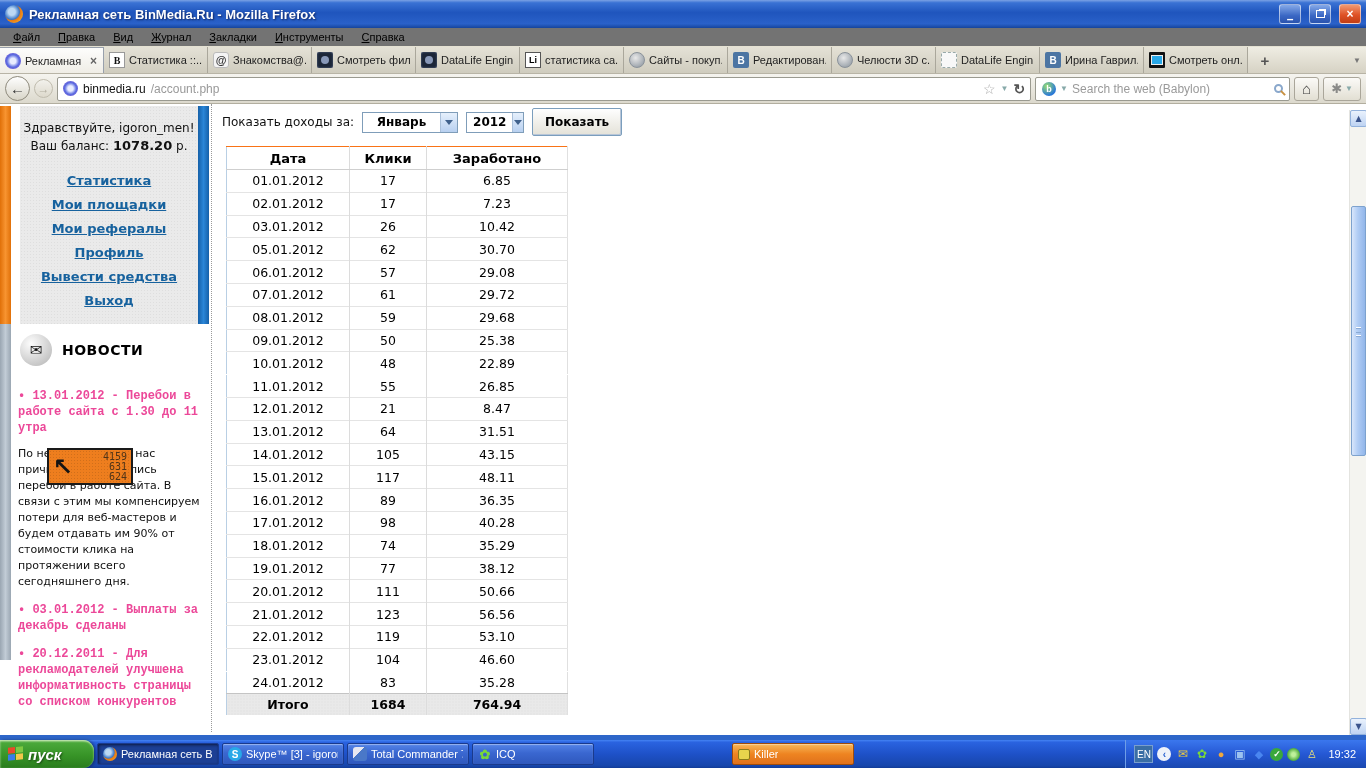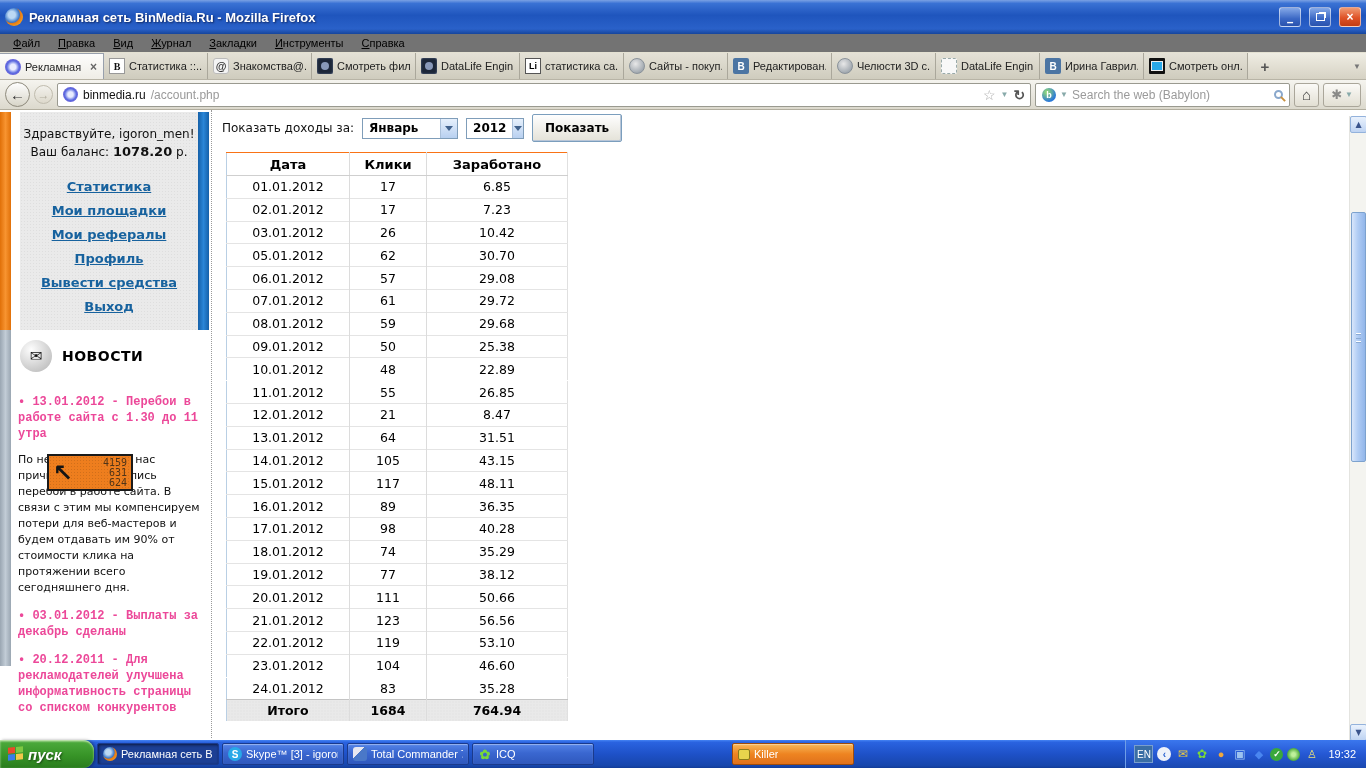--- a/index.html
+++ b/index.html
@@ -1,21 +1,21 @@
 <!DOCTYPE html>
 <html><head>
 <meta charset="utf-8">
 <style>
   * { margin:0; padding:0; box-sizing:border-box; }
   html,body { width:1366px; height:768px; overflow:hidden; }
   body { font-family:"Liberation Sans", sans-serif; background:#fff; }
   .screen { position:relative; width:1366px; height:768px; overflow:hidden; background:#fff; }
 
   
-  .titlebar { height:34px; display:flex; align-items:center; padding:0 5px; gap:6px;
+  .titlebar { height:28px; display:flex; align-items:center; padding:0 5px; gap:6px;
     background:linear-gradient(180deg,#7ba2e4 0%,#3a72d4 10%,#1f55bd 45%,#2a61c9 85%,#16459c 100%); }
   .ff-logo { width:18px; height:18px; border-radius:50%; flex:0 0 auto;
     background:radial-gradient(circle at 38% 38%, #bcd8f4 0 22%, #3a77c8 48%, #e87c14 55%, #f8ac2c 85%, #c85a08 100%); }
   .title-text { color:#fff; font-weight:bold; font-size:13px; text-shadow:1px 1px 2px rgba(0,0,30,.6); flex:1;
     white-space:nowrap; overflow:hidden; }
   .winbtn { width:22px; height:20px; border-radius:3px; border:1px solid rgba(255,255,255,.55);
     background:linear-gradient(180deg,#85a9e8,#3a67c4 60%,#2a53ae); color:#fff; font-size:12px; font-weight:bold;
     display:flex; align-items:center; justify-content:center; margin-left:2px; }
   .winbtn.min span { align-self:flex-end; line-height:8px; }
   .winbtn.close { background:linear-gradient(180deg,#f09a72,#df5226 55%,#c23d14); }
@@ -119,21 +119,21 @@
     border:2px solid #1a1a1a; display:flex; align-items:center; padding:0 4px;
     background-image:radial-gradient(rgba(0,0,0,.12) 25%, transparent 26%); background-size:3px 3px; }
   .counter-arrow { font-size:24px; font-weight:bold; color:#141414; line-height:24px; }
   .counter-nums { margin-left:auto; text-align:right; }
   .counter-nums div { font-family:"DejaVu Sans Mono",monospace; font-weight:normal; font-size:10px; line-height:10px; color:#503418; }
 
   
   .main { position:absolute; left:218px; top:0; right:17px; }
   .filter-row { display:flex; align-items:center; gap:8px; padding:6px 0 0 4px; height:30px; }
   .filter-label { font-size:12px; color:#111; }
-  .xp-select { height:21px; background:#fff; border:1px solid #7f9db9; display:flex; align-items:center; cursor:default; }
+  .xp-select { height:21px; background:#fff; border:1px solid #7f9db9; display:flex; align-items:center; cursor:default;text-align:center; }
   .xp-select .val { font-size:12px; font-weight:bold; padding:0 6px; flex:1; }
   .xp-select .arrow { width:17px; height:100%; border-left:1px solid #aac0da;
     background:linear-gradient(180deg,#e6f0fc,#b8d0f0); display:flex; align-items:center; justify-content:center; }
   .xp-select .arrow i { width:0; height:0; border:4px solid transparent; border-top:5px solid #40618c; margin-top:4px; }
   .sel-month { width:96px; } .sel-year { width:58px; }
   .xp-button { height:28px; padding:0 12px; font-size:12px; font-weight:bold; color:#000;
     font-family:"DejaVu Sans",sans-serif; background:linear-gradient(180deg,#fefefe,#e4e2d8);
     border:1px solid #7b9ebd; border-radius:2px; box-shadow:inset -1px -1px 0 #b8c6d8; cursor:pointer; }
 
   table.earnings { border-collapse:collapse; margin:12px 0 0 8px; background:#fff;

